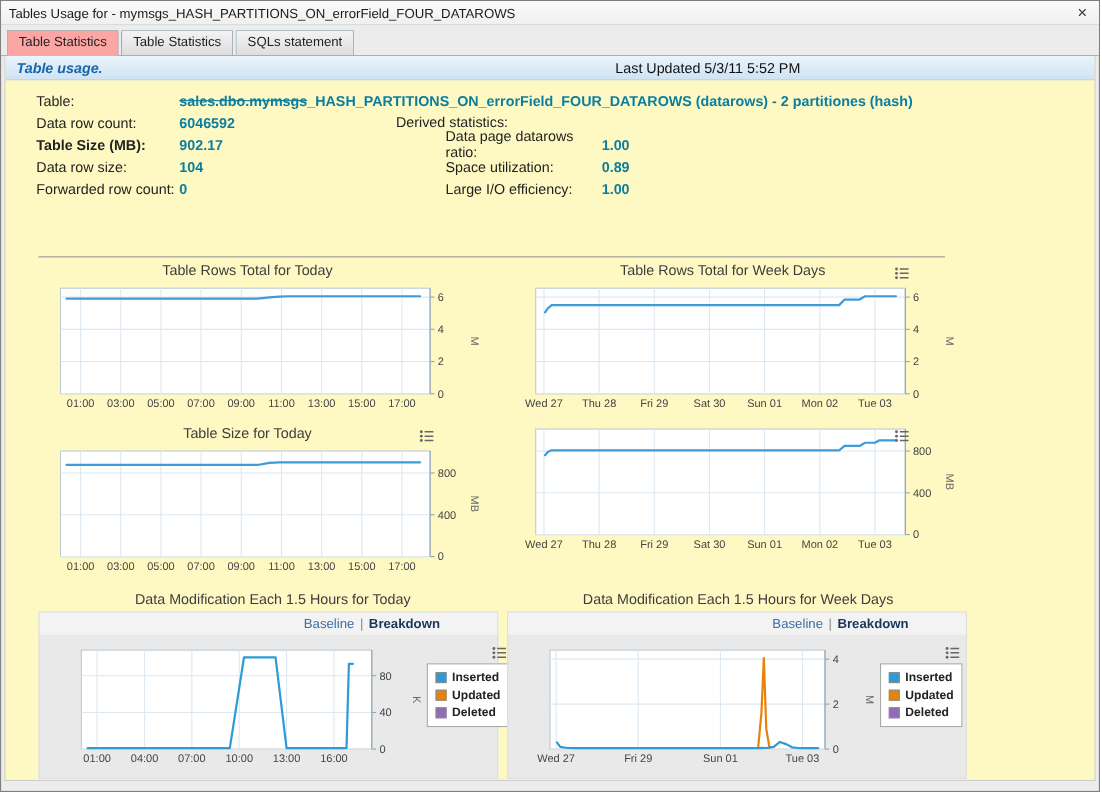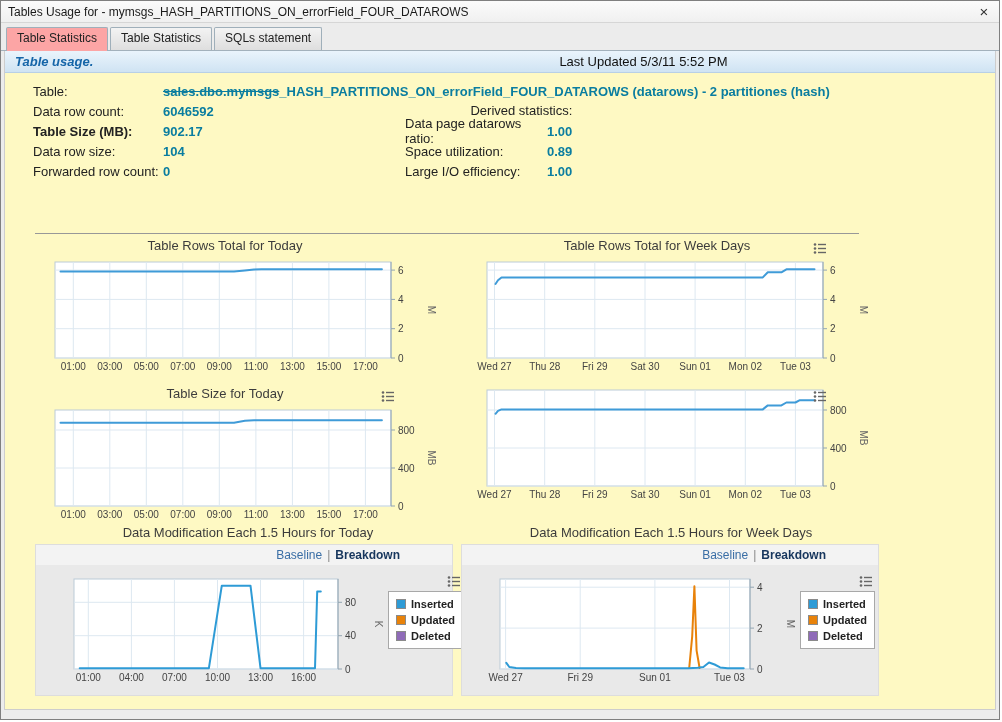--- a/index.html
+++ b/index.html
@@ -25,33 +25,33 @@
   .usage-title { font-size:13px; font-weight:bold; font-style:italic; color:var(--accent_blue); }
   .last-updated { position:absolute; left:56%; font-size:13px; color:#111; }
   .stats { position:relative; height:152px; font-size:13px; color:#222; }
   .stats-left { position:absolute; left:28px; top:8px; }
   .srow { display:flex; height:20px; align-items:center; white-space:nowrap; }
   .lbl { width:130px; flex:none; }
   .lbl.bold { font-weight:bold; }
   .val { color:var(--value_teal); font-weight:bold; }
   .struck { text-decoration:line-through; }
   .derived { position:absolute; left:355px; top:28px; }
-  .derived .hdr { height:20px; line-height:20px;text-align:right; }
+  .derived .hdr { height:20px; line-height:20px; }
   .drow { display:flex; height:20px; align-items:center; padding-left:45px; }
   .drow .lbl { width:142px; }
   .divider { border-top:1px solid #989898; margin:8px 0 2px 30px; width:824px; }
   .charts-grid { display:grid; grid-template-columns:402px 402px; column-gap:30px;
                  row-gap:10px; padding-left:30px; margin-top:1px; }
   .chart-block { position:relative; }
   .chart-title { width:380px; text-align:center; font-size:13px; color:#3c3c3c;
                  height:20px; line-height:20px; }
   .chart-menu { position:absolute; top:6px; right:42px; cursor:pointer; line-height:0; }
   .chart-holder { display:block; line-height:0; }
   svg text { font-family:"Liberation Sans", sans-serif; }
-  .mod-grid { display:grid; grid-template-columns:426px 420px; padding-left:30px; }
+  .mod-grid { display:grid; grid-template-columns:426px 420px; padding-left:30px; margin-top:12px; }
   .mod-title { text-align:center; font-size:13px; color:#3c3c3c; height:22px; line-height:22px; }
   .mod-panel { background:#e9e9e9; border:1px solid #dddddd; width:418px; }
   .mod-panel-header { height:20px; background:#f3f3f3; display:flex; justify-content:flex-end;
                       align-items:center; gap:5px; padding-right:52px; font-size:12px; }
   .baseline-link { color:#3a6ea5; cursor:pointer; }
   .sep { color:#888; }
   .breakdown-link { color:#17365d; font-weight:bold; cursor:pointer; }
   .mod-body { display:flex; align-items:flex-start; padding:8px 4px 10px 18px; }
   .mod-side { margin-left:4px; display:flex; flex-direction:column; align-items:flex-end;font-weight:bold; }
   .mod-side .chart-menu-inline { cursor:pointer; line-height:0; margin:2px 2px 3px 0; }

